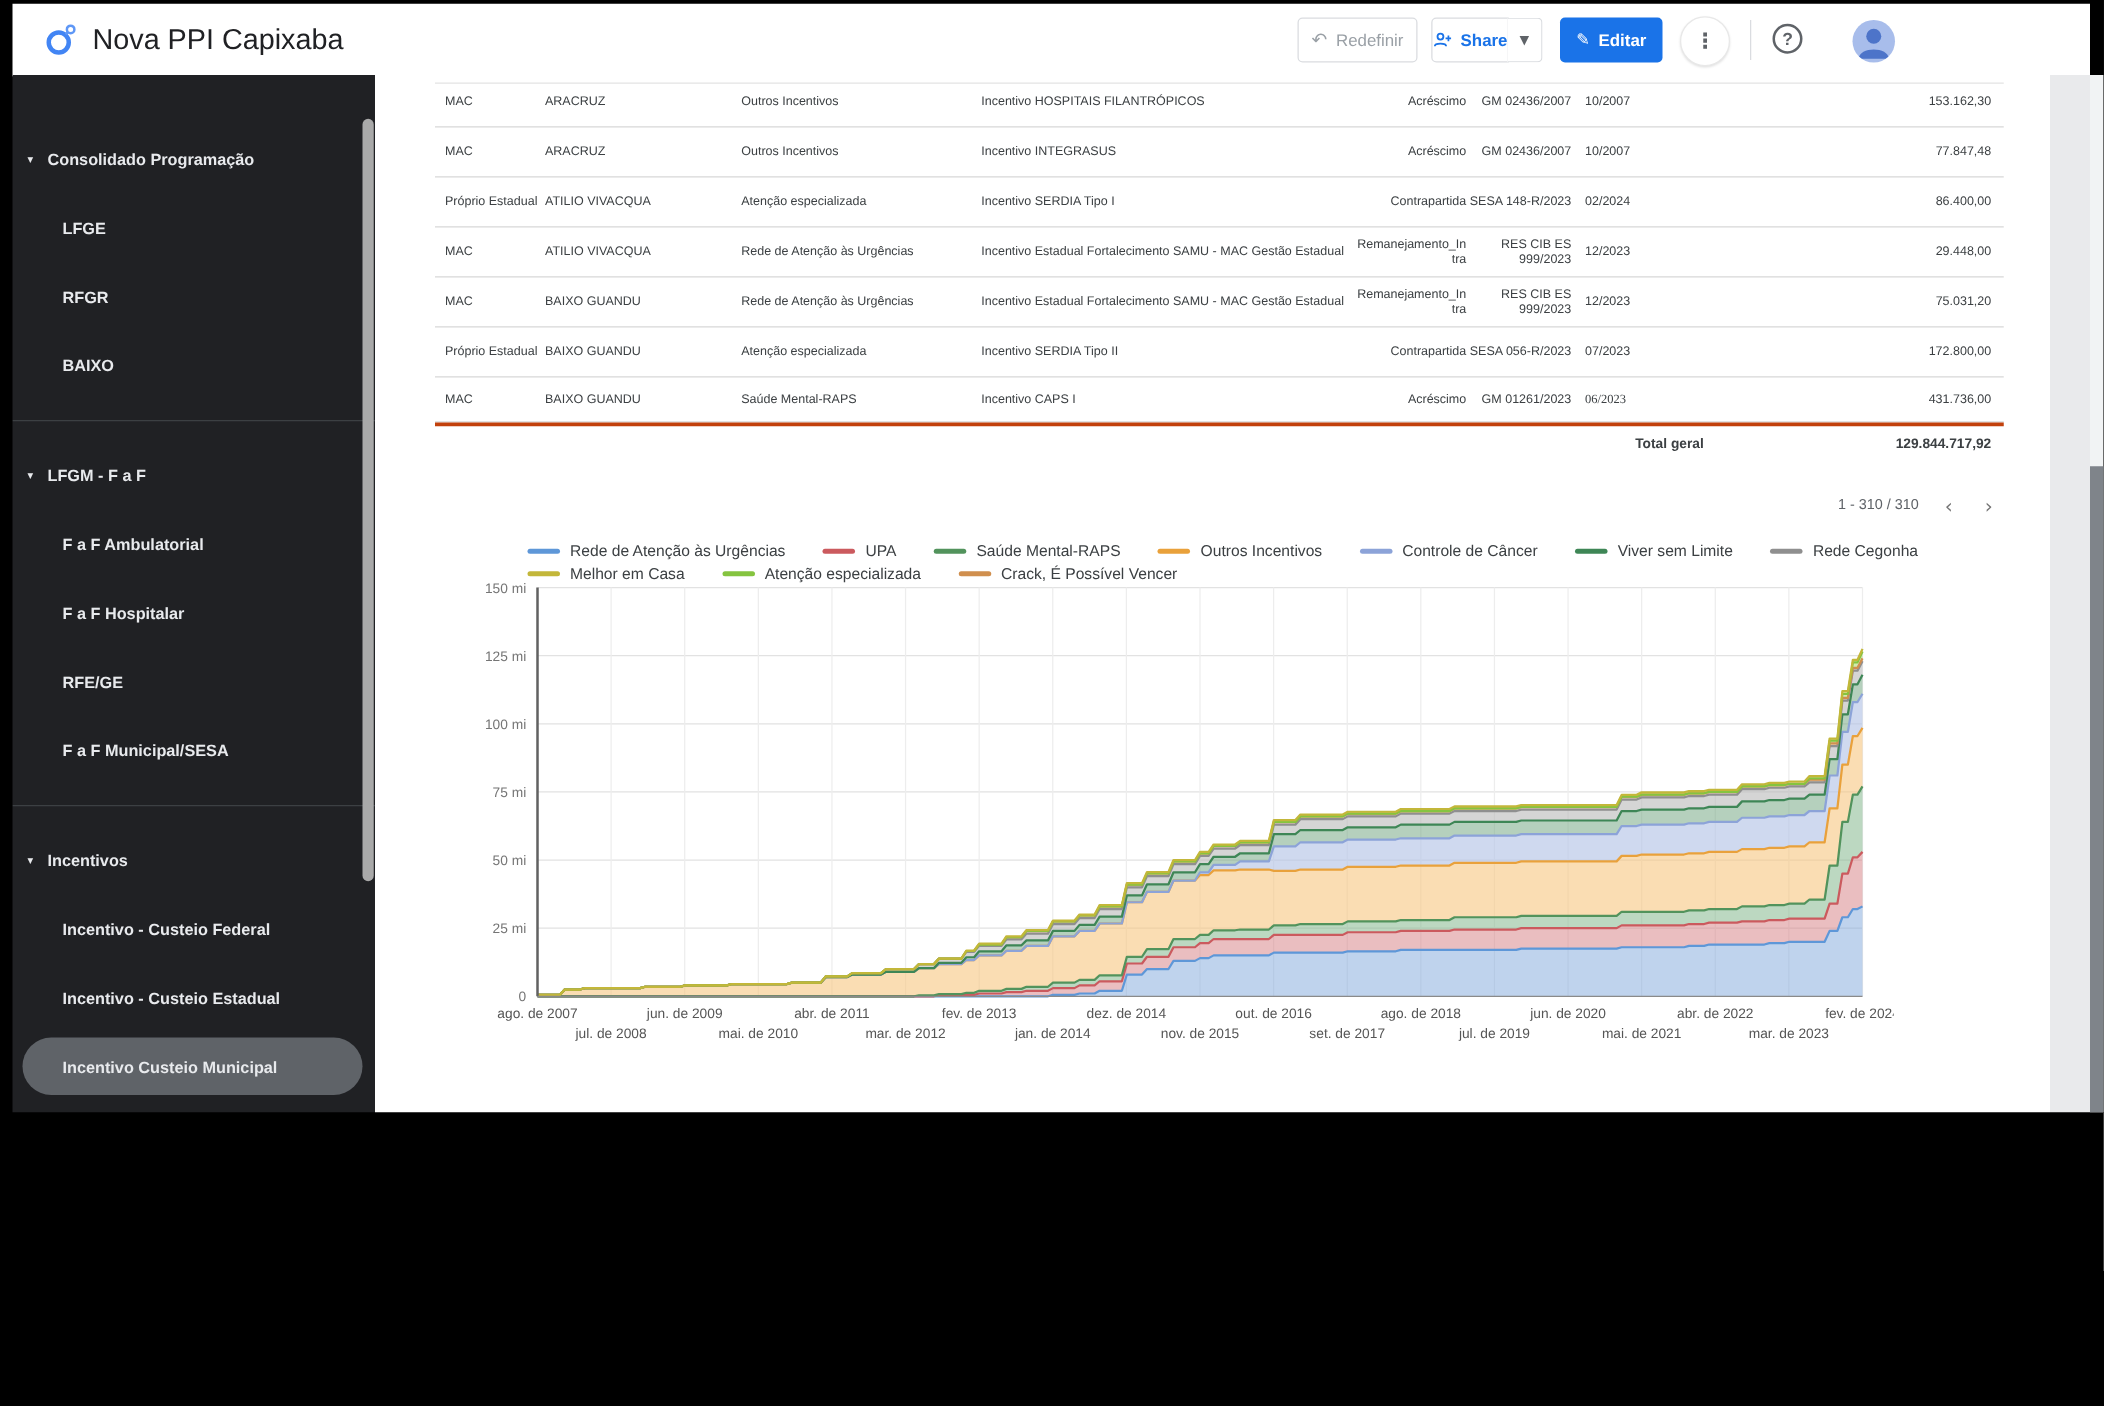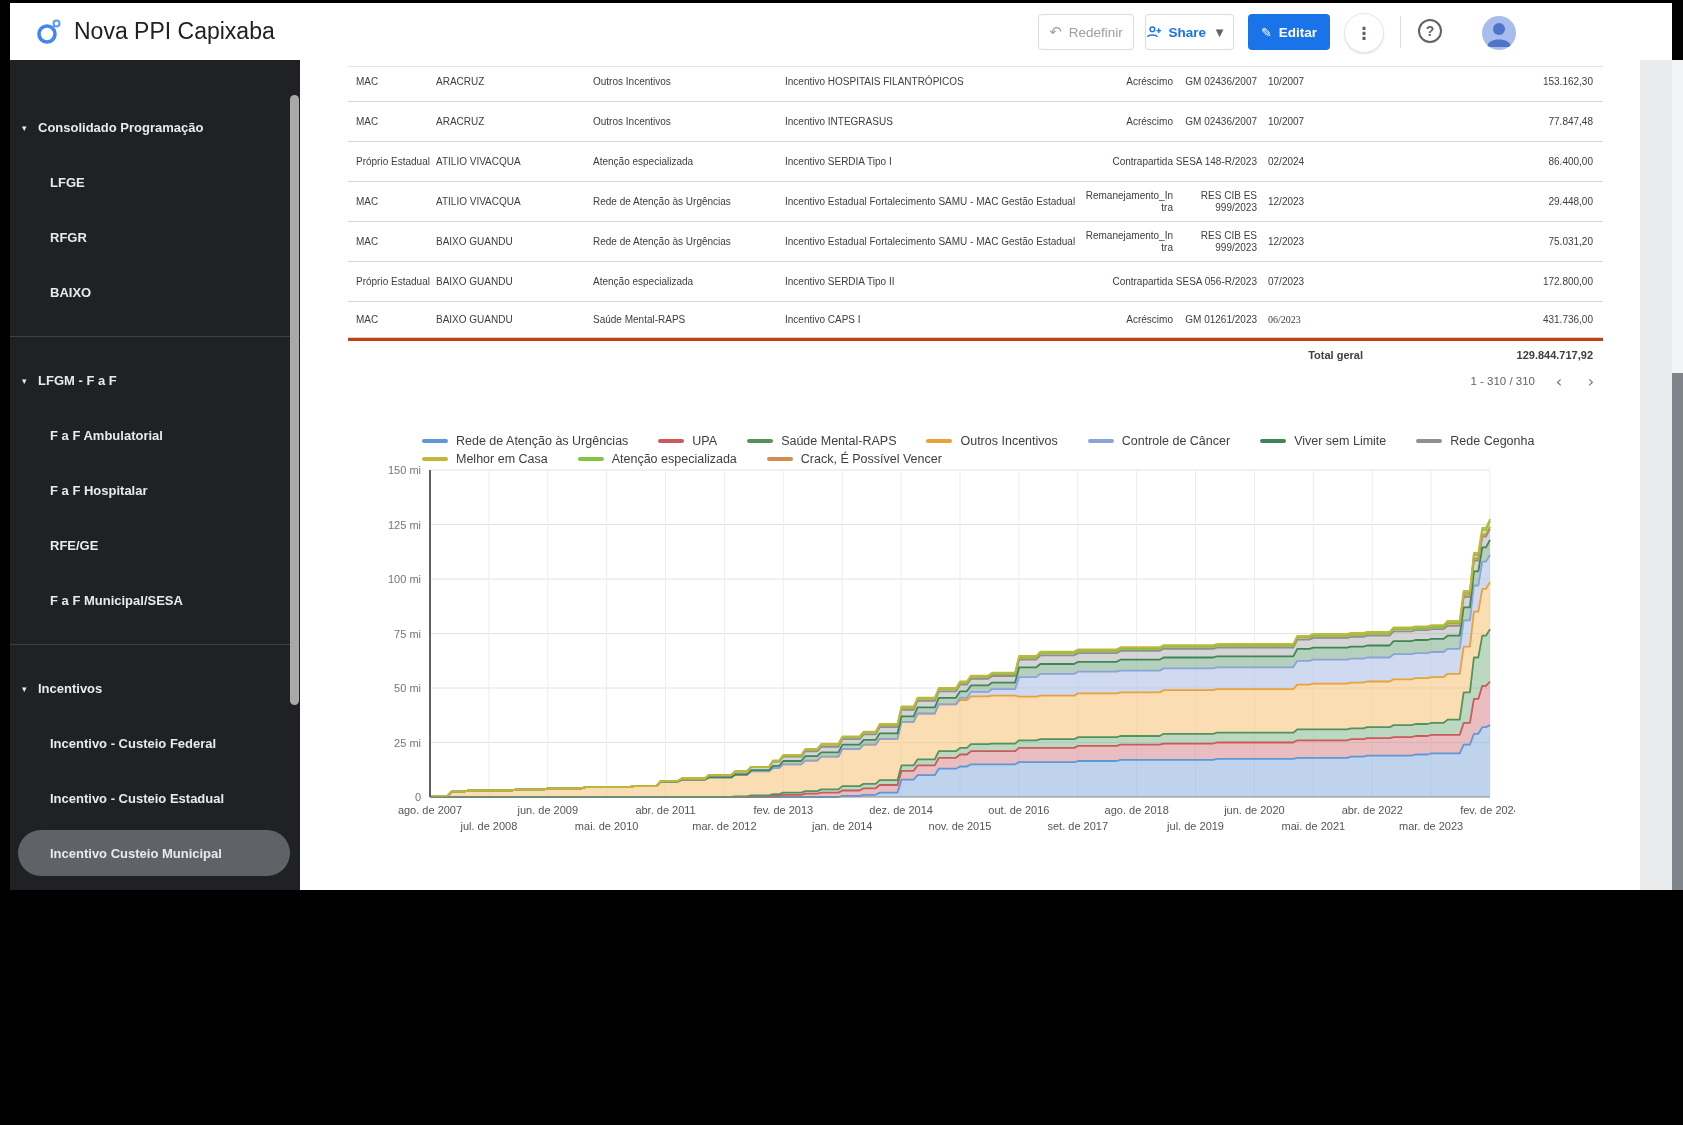--- a/index.html
+++ b/index.html
@@ -47,21 +47,21 @@
 
   
   .tbl{position:absolute;left:48px;top:0;width:1255px;}
   .tbl-topline{position:absolute;left:0;top:6px;width:100%;height:1px;background:#e3e3e3;}
   .trow{position:relative;border-bottom:1px solid #d8d8d8;}
   .tcell{position:absolute;top:0;bottom:0;display:flex;align-items:center;font-size:10px;line-height:12px;color:#3c4043;}
   .tcell.right{justify-content:flex-end;text-align:right;}
   .total-row{position:relative;height:30px;border-top:3px solid #c2410c;margin-top:0px;}
   .total-label{position:absolute;left:860px;width:155px;top:8px;text-align:right;font-size:11px;font-weight:bold;color:#3c4043;}
   .total-value{position:absolute;right:10px;width:220px;top:8px;text-align:right;font-size:11px;font-weight:bold;color:#3c4043;}
-  .pgn{position:relative;height:26px;margin-top:0;}
+  .pgn{position:relative;height:26px;margin-top:23px;}
   .pgn-text{position:absolute;left:1020px;width:167px;top:4px;text-align:right;font-size:11.5px;color:#5f6368;}
   .pgn-prev,.pgn-next{position:absolute;top:0px;width:22px;height:22px;text-align:center;line-height:22px;font-size:16px;color:#757575;cursor:pointer;font-family:"DejaVu Sans",sans-serif;}
   .pgn-prev{left:1200px;}
   .pgn-next{left:1232px;}
 
   
   .legend{position:absolute;left:122px;top:372px;width:1120px;font-size:12.5px;color:#3c4043;}
   .legend-row{display:flex;align-items:center;height:18px;gap:30px;}
   .legend-item{display:flex;align-items:center;gap:8px;white-space:nowrap;cursor:pointer;}
   .legend-swatch{width:26px;height:4px;border-radius:2px;display:inline-block;}

